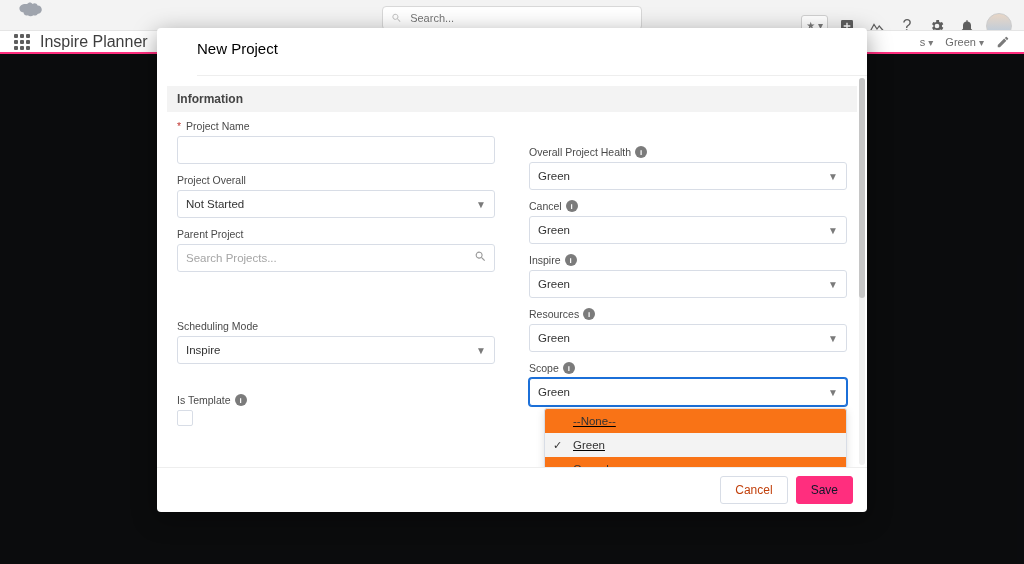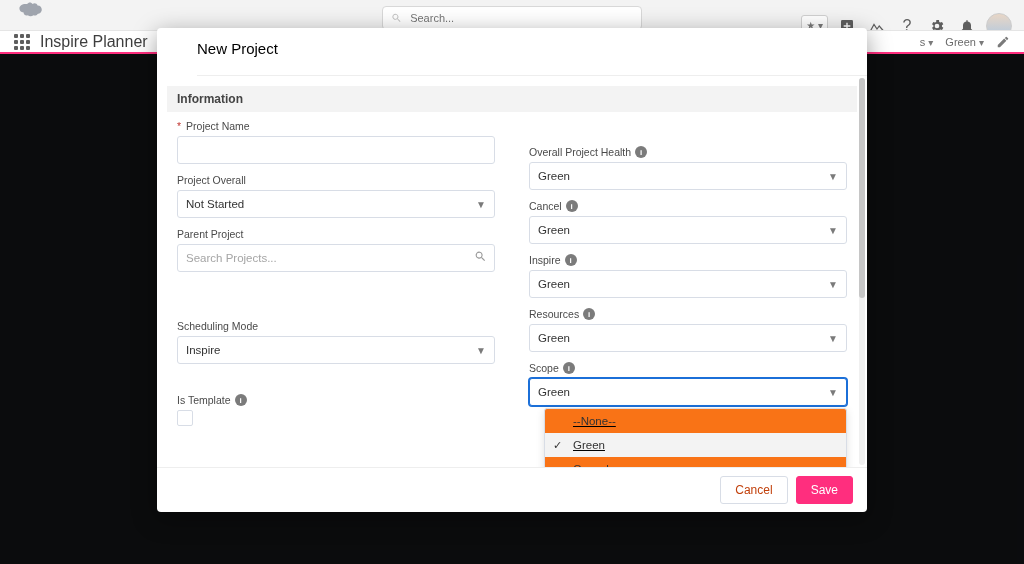--- a/index.html
+++ b/index.html
@@ -56,21 +56,21 @@
   .checkbox { width:16px; height:16px; border:1px solid #d8dde6; border-radius:2px; background:#fff; }
 
   .dropdown { position:absolute; top:30px; left:15px; right:0; background:#f97316; border:1px solid #d8dde6; border-radius:3px; box-shadow:0 2px 8px rgba(0,0,0,.12); z-index:5;text-decoration:underline; }
   .dropdown-item { display:flex; align-items:center; padding:6px 10px 6px 28px; font-size:11.5px; color:#333; position:relative; cursor:pointer; }
   .dropdown-item.highlight { background:#f3f3f3; }
   .check { position:absolute; left:8px; top:6px; font-size:11px; color:#333; }
 
   .modal-footer { border-top:1px solid #eee; padding:8px 14px; display:flex; justify-content:flex-end; align-items:center; gap:8px; }
   .btn { height:28px; padding:0 14px; border-radius:3px; font-size:12px; cursor:pointer; display:flex; align-items:center; }
   .btn-cancel { background:#fff; border:1px solid #d8dde6; color:#c2410c; }
-  .btn-save { background:#ff2e7e; border:1px solid #ff2e7e; color:#ffffff; }
+  .btn-save { background:#ff2e7e; border:1px solid #ff2e7e; color:#0f172a; }
 
   .spacer { height:38px; }
 </style>
 </head>
 <body>
 
 <div class="global-header">
   <svg class="cloud" viewBox="0 0 40 24">
       <path fill="#9fa4ad" d="M13 5c2-3 6-3 8 0 2-2 6-1 7 2 4 0 6 3 6 6s-3 6-6 6c-1 2-4 3-6 2-2 2-6 2-8 0-3 1-6-1-6-4-4 0-6-3-6-6 0-4 5-7 11-6z"></path>
     </svg>

